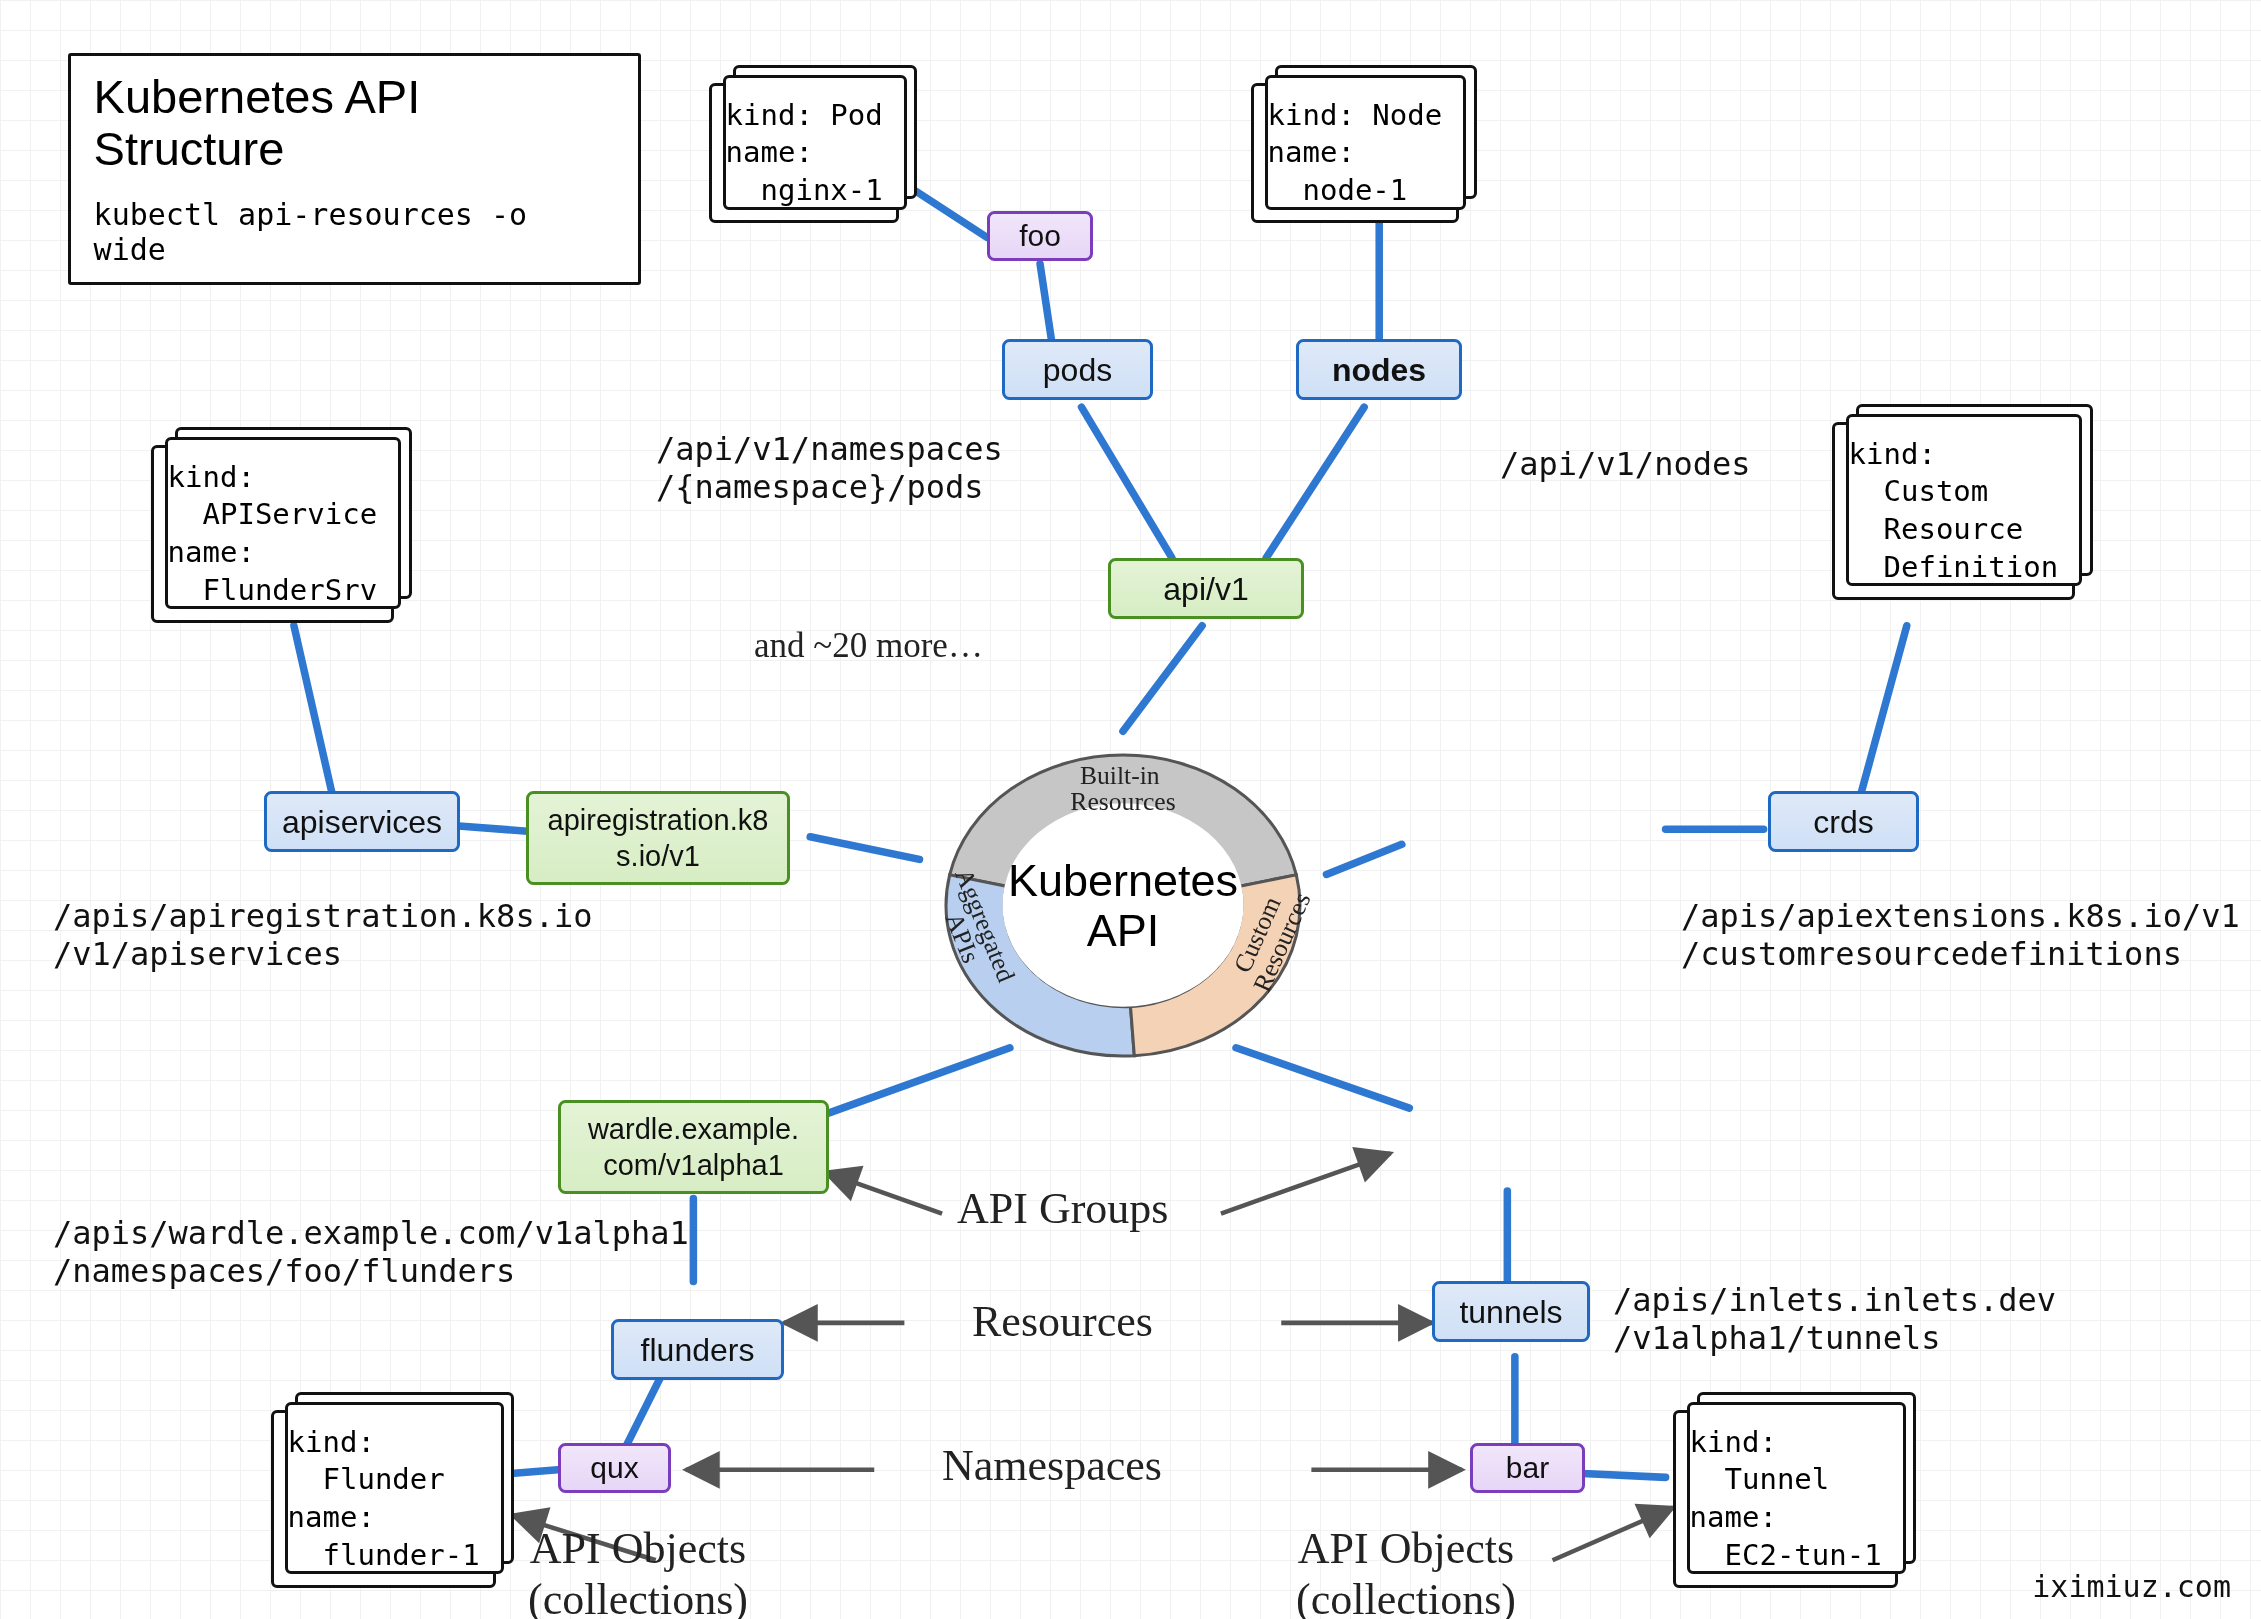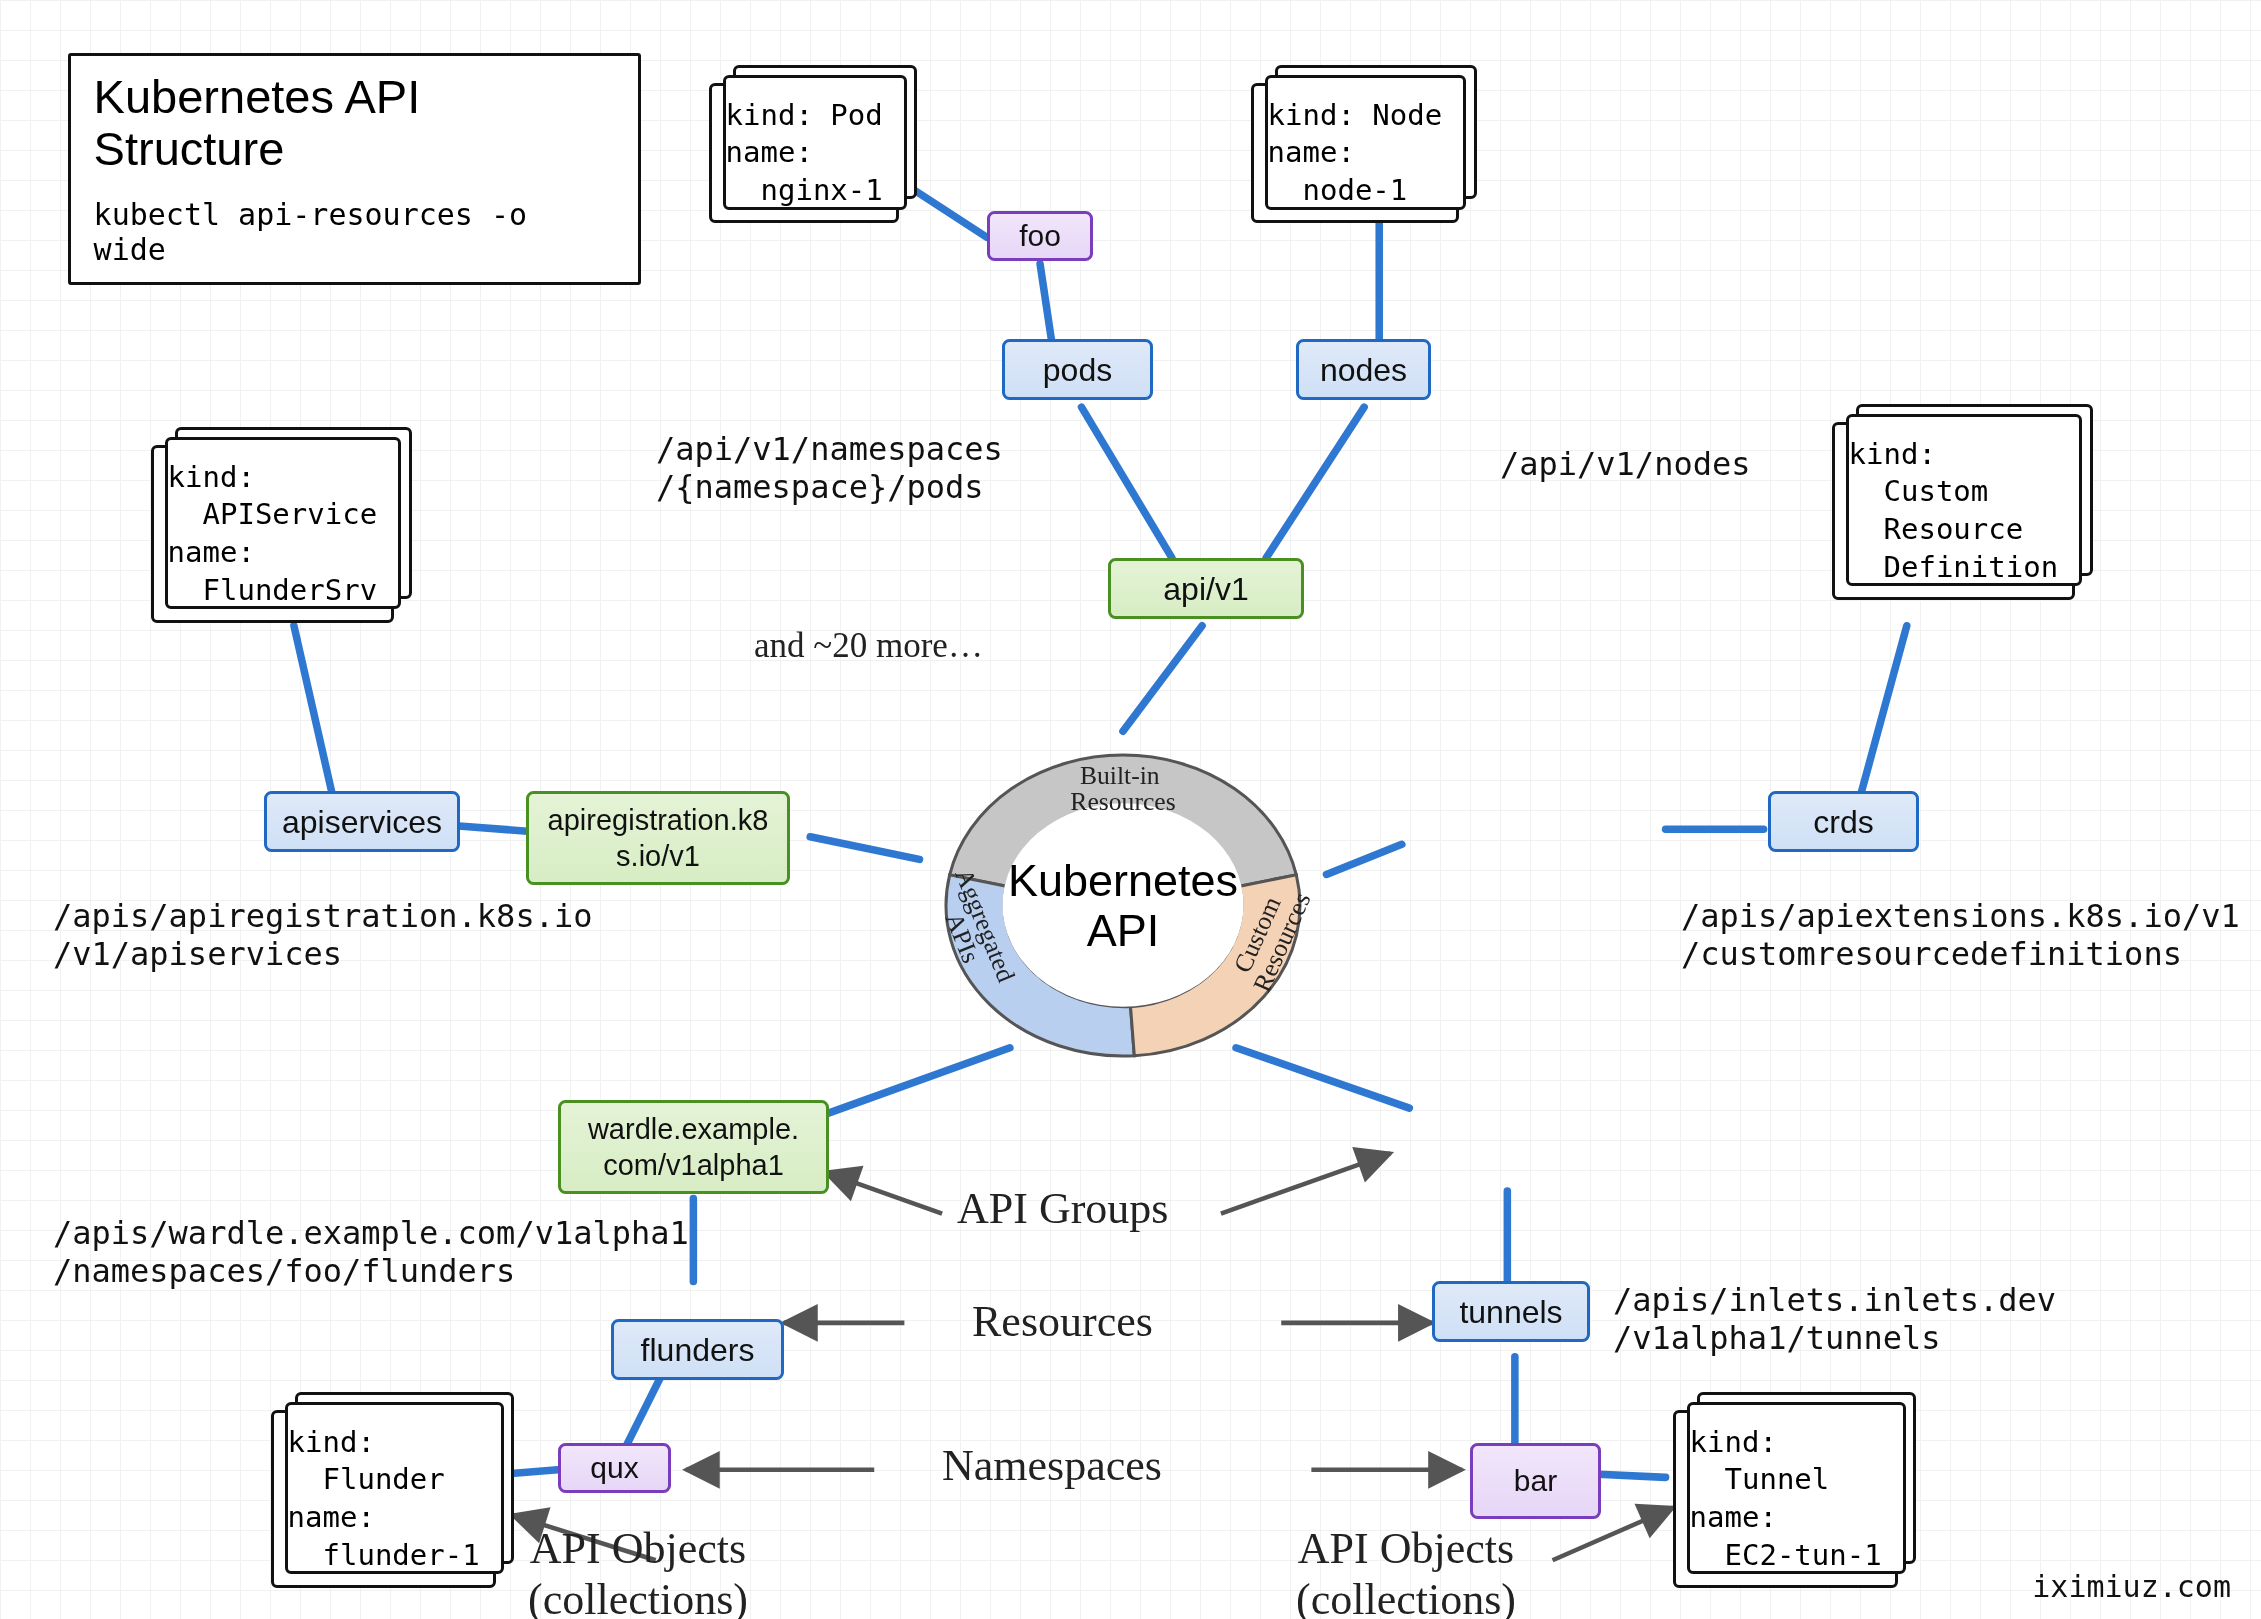--- a/index.html
+++ b/index.html
@@ -225,29 +225,29 @@
     <div class="cmd">kubectl api-resources -o wide</div>
   </div>
 
   <div class="box green" style="left:1108px; top:558px; width:196px;">api/v1</div>
   <div class="box green" style="left:526px;  top:791px; width:264px; font-size:29px;">apiregistration.k8
 s.io/v1</div>
   <div class="box green" style="left:558px;  top:1100px; width:271px; font-size:29px;">wardle.example.
 com/v1alpha1</div>
 
   <div class="box blue" style="left:1002px; top:339px; width:151px;">pods</div>
-  <div class="box blue" style="left:1296px; top:339px; width:135px;">nodes</div>
+  <div class="box blue" style="left:1296px; top:339px; width:166px;font-weight:bold;">nodes</div>
   <div class="box blue" style="left:264px;  top:791px; width:196px;">apiservices</div>
   <div class="box blue" style="left:1768px; top:791px; width:151px;">crds</div>
   <div class="box blue" style="left:611px;  top:1281px; width:173px;margin-top:38px;">flunders</div>
   <div class="box blue" style="left:1432px; top:1281px; width:158px;">tunnels</div>
 
   <div class="box purple" style="left:987px; top:211px; width:106px; padding:3px 9px; font-size:30px;">foo</div>
   <div class="box purple" style="left:558px;  top:1443px; width:113px; padding:3px 9px; font-size:30px;">qux</div>
-  <div class="box purple" style="left:1470px; top:1443px; width:131px; padding:16px 9px; font-size:30px;">bar</div>
+  <div class="box purple" style="left:1470px; top:1443px; width:115px; padding:3px 9px; font-size:30px;">bar</div>
 
   <div class="note note-stack" style="left:709px;  top:83px;">kind: Pod
 name:
   nginx-1</div>
   <div class="note note-stack" style="left:1251px; top:83px;">kind: Node
 name:
   node-1</div>
   <div class="note note-stack" style="left:151px;  top:445px;">kind:
   APIService
 name:

